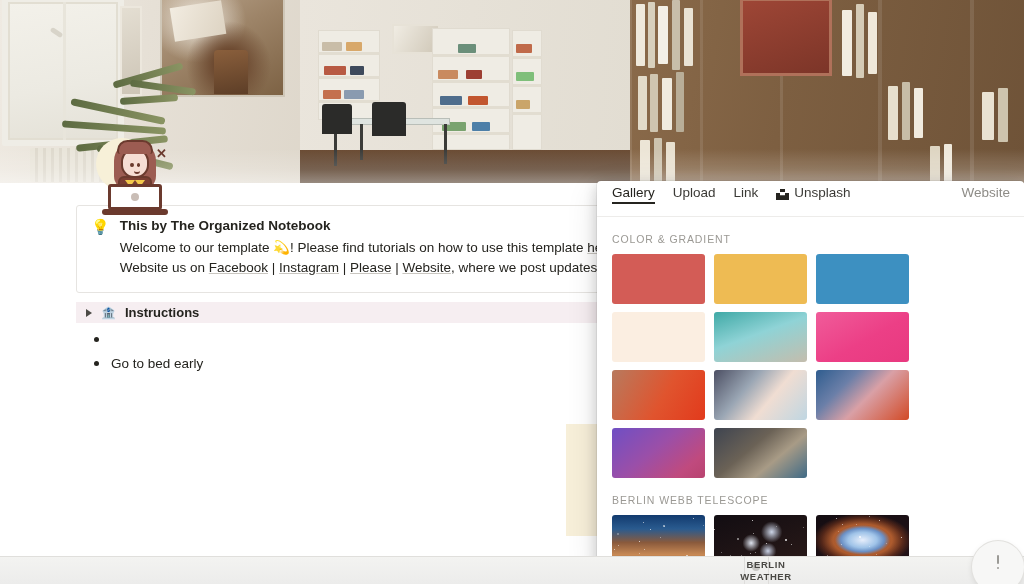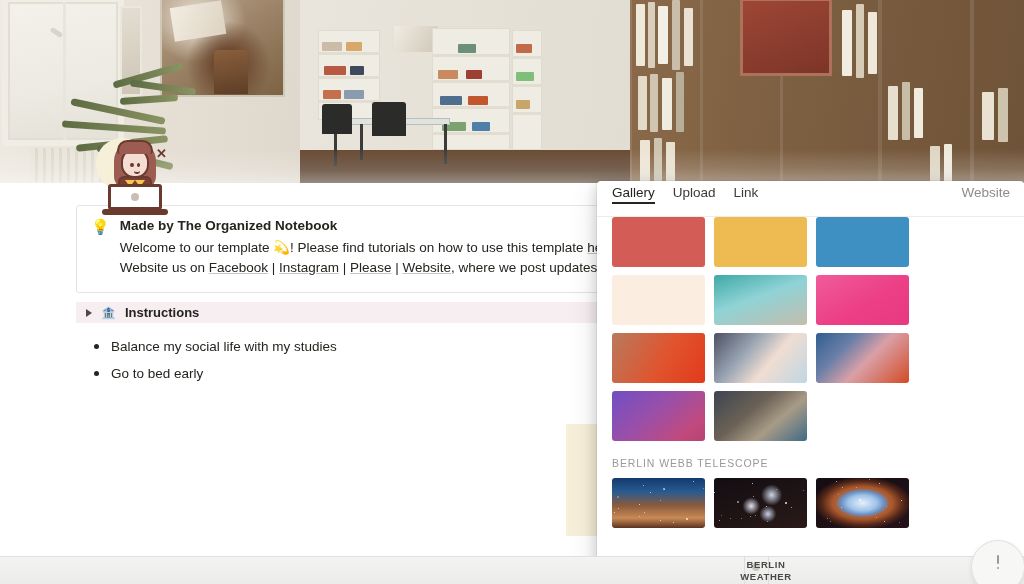--- a/index.html
+++ b/index.html
@@ -427,36 +427,35 @@
     <div class="laptop-base"></div>
   </div>
 
   <div class="doc">
     <div class="doc-inner">
 
 
       <div class="callout">
         <div class="callout-emoji">💡</div>
         <div class="callout-body">
-          <div class="callout-title">Made by The Organized Notebook</div>
+          <div class="callout-title">This by The Organized Notebook</div>
           <div class="callout-line"><span>Welcome to our template </span><span>💫</span><span>! Please find tutorials on how to use this template </span><span class="ulink">here</span><span>. If you found t</span></div>
           <div class="callout-line"><span>Website us on </span><span class="ulink">Facebook</span><span> | </span><span class="ulink">Instagram</span><span> | </span><span class="ulink">Please</span><span> | </span><span class="ulink">Website</span><span>, where we post updates about our latest te</span></div>
         </div>
       </div>
 
       <div class="toggle-row">
         <div class="tri"></div>
         <span class="toggle-emoji">🏦</span>
         <span class="toggle-label">Instructions</span>
       </div>
 
       <div class="bullets">
         <div class="bullet">
           <span class="dot"></span>
-          <span>Balance my social life with my studies</span>
         </div>
         <div class="bullet">
           <span class="dot"></span>
           <span>Go to bed early</span>
         </div>
       </div>
 
     </div>
 
     <div class="cream-block"></div>
@@ -468,26 +467,36 @@
       <div class="tabs">
         <div class="tab active">
           <span>Gallery</span>
         </div>
         <div class="tab">
           <span>Upload</span>
         </div>
         <div class="tab">
           <span>Link</span>
         </div>
+        <div class="tab">
+          <span class="unsplash-ic">
+            <svg width="13" height="11" viewBox="0 0 13 11" aria-hidden="true">
+              <path d="M4 0h5v3H4z" fill="#25241f"></path>
+              <path d="M0 4h4v2.2h5V4h4v7H0z" fill="#25241f"></path>
+            </svg>
+          </span>
+          <span>Unsplash</span>
+        </div>
       </div>
       <div class="remove-btn">Website</div>
     </div>
 
     <div class="modal-body">
 
+      <div class="group-label">COLOR &amp; GRADIENT</div>
       <div class="grid" id="grid-colors">
           <div class="swatch" style="background: rgb(211, 92, 86);"></div>
           <div class="swatch" style="background: rgb(238, 187, 83);"></div>
           <div class="swatch" style="background: rgb(61, 144, 193);"></div>
           <div class="swatch" style="background: rgb(251, 238, 225);"></div>
           <div class="swatch" style="background: linear-gradient(160deg, rgb(63, 169, 166) 0%, rgb(143, 211, 214) 45%, rgb(196, 189, 173) 100%);"></div>
           <div class="swatch" style="background: linear-gradient(150deg, rgb(240, 92, 154) 0%, rgb(236, 63, 134) 55%, rgb(232, 57, 127) 100%);"></div>
           <div class="swatch" style="background: linear-gradient(120deg, rgb(184, 122, 94) 0%, rgb(224, 84, 46) 55%, rgb(226, 58, 28) 100%);"></div>
           <div class="swatch" style="background: linear-gradient(130deg, rgb(76, 79, 99) 0%, rgb(154, 166, 180) 35%, rgb(240, 221, 210) 60%, rgb(191, 214, 226) 100%);"></div>
           <div class="swatch" style="background: linear-gradient(135deg, rgb(47, 93, 143) 0%, rgb(107, 127, 168) 30%, rgb(217, 160, 166) 55%, rgb(210, 74, 38) 100%);"></div>

